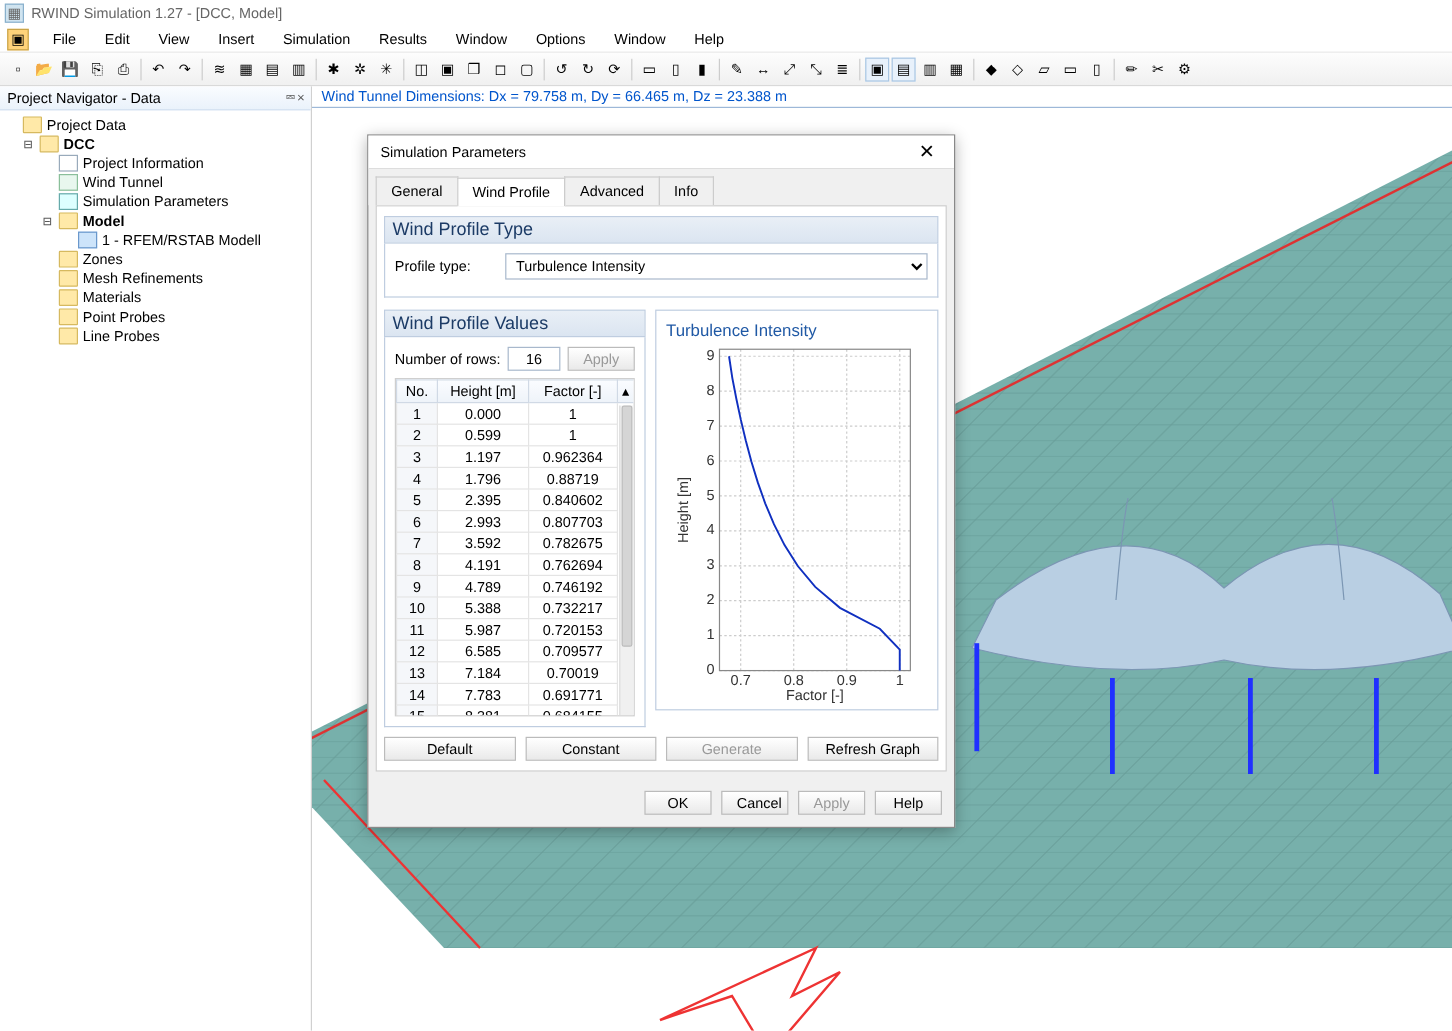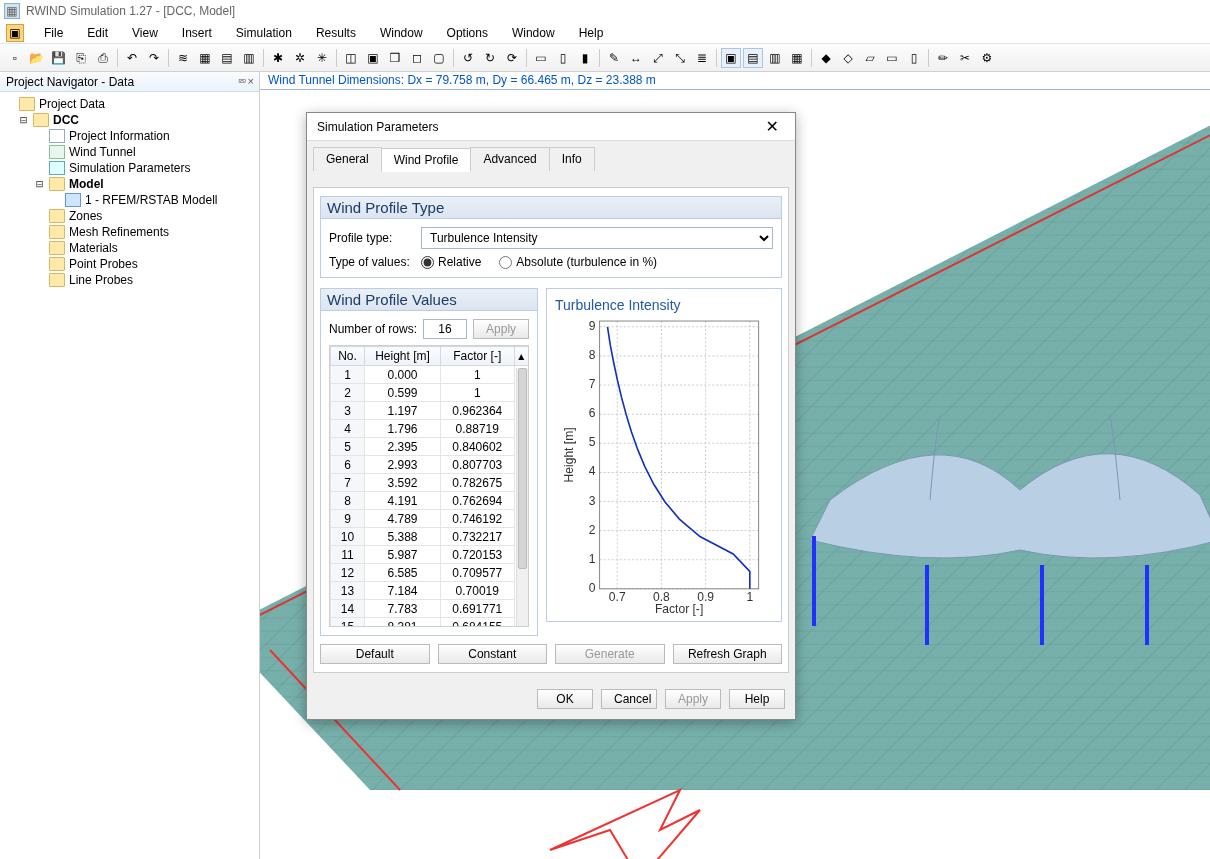--- a/index.html
+++ b/index.html
@@ -39,21 +39,21 @@
 .tree .bold { font-weight:bold; }
 
 .viewport { flex:1; position:relative; background:#fff; overflow:hidden; }
 .vp-header { height:18px; padding:1px 8px; color:#0055cc; border-bottom:1px solid #9db8d8; background:#fff; }
 .scene { position:absolute; top:18px; left:0; right:0; bottom:0; }
 
 
 .dialog { position:absolute; left:306px; top:112px; width:490px; background:#f0f0f0; border:1px solid #888; box-shadow:0 3px 12px rgba(0,0,0,0.3); }
 .dlg-title { height:28px; display:flex; align-items:center; justify-content:space-between; padding:0 10px; background:#fff; border-bottom:1px solid #ddd; }
 .dlg-title .close { font-size:16px; cursor:pointer; padding:0 6px; }
-.tabs { display:flex; padding:6px 6px 16px 6px; background:#f0f0f0; }
+.tabs { display:flex; padding:6px 6px 0 6px; background:#f0f0f0; }
 .tab { padding:4px 12px; border:1px solid #ccc; border-bottom:none; margin-right:-1px; background:#f0f0f0; cursor:pointer; }
 .tab.active { background:#fff; border-bottom:1px solid #fff; position:relative; top:1px; }
 .tab-body { margin:0 6px 6px 6px; padding:8px 6px; background:#fff; border:1px solid #ccc; }
 .group { margin-bottom:10px; }
 .group-h { background:linear-gradient(#e9eff6,#dbe5f1); border:1px solid #bfcde0; padding:2px 6px; color:#1c3b66; font-size:15px;}
 .group-b { border:1px solid #bfcde0; border-top:none; padding:8px; }
 .row { display:flex; align-items:center; margin-bottom:6px; }
 .row .lbl { width:92px; }
 select.full { flex:1; height:22px; border:1px solid #a8b8cc; background:#fff; padding:0 4px; }
 .radio { display:inline-flex; align-items:center; margin-right:18px; }
@@ -281,31 +281,20 @@
   <div class="tab-body">
 
     <div class="group">
       <div class="group-h">Wind Profile Type</div>
       <div class="group-b">
         <div class="row">
           <span class="lbl">Profile type:</span>
           <select class="full">
             <option>Turbulence Intensity</option>
           </select>
-        </div>
-        <div class="row" style="margin-bottom:0">
-          <span class="lbl">Type of values:</span>
-          <label class="radio">
-              <input type="radio" checked="" style="">
-              <span>Relative</span>
-            </label>
-          <label class="radio">
-              <input type="radio" style="">
-              <span>Absolute (turbulence in %)</span>
-            </label>
         </div>
       </div>
     </div>
 
     <div class="split">
 
       <div class="wpv">
         <div class="group" style="margin-bottom:0">
           <div class="group-h">Wind Profile Values</div>
           <div class="group-b">

